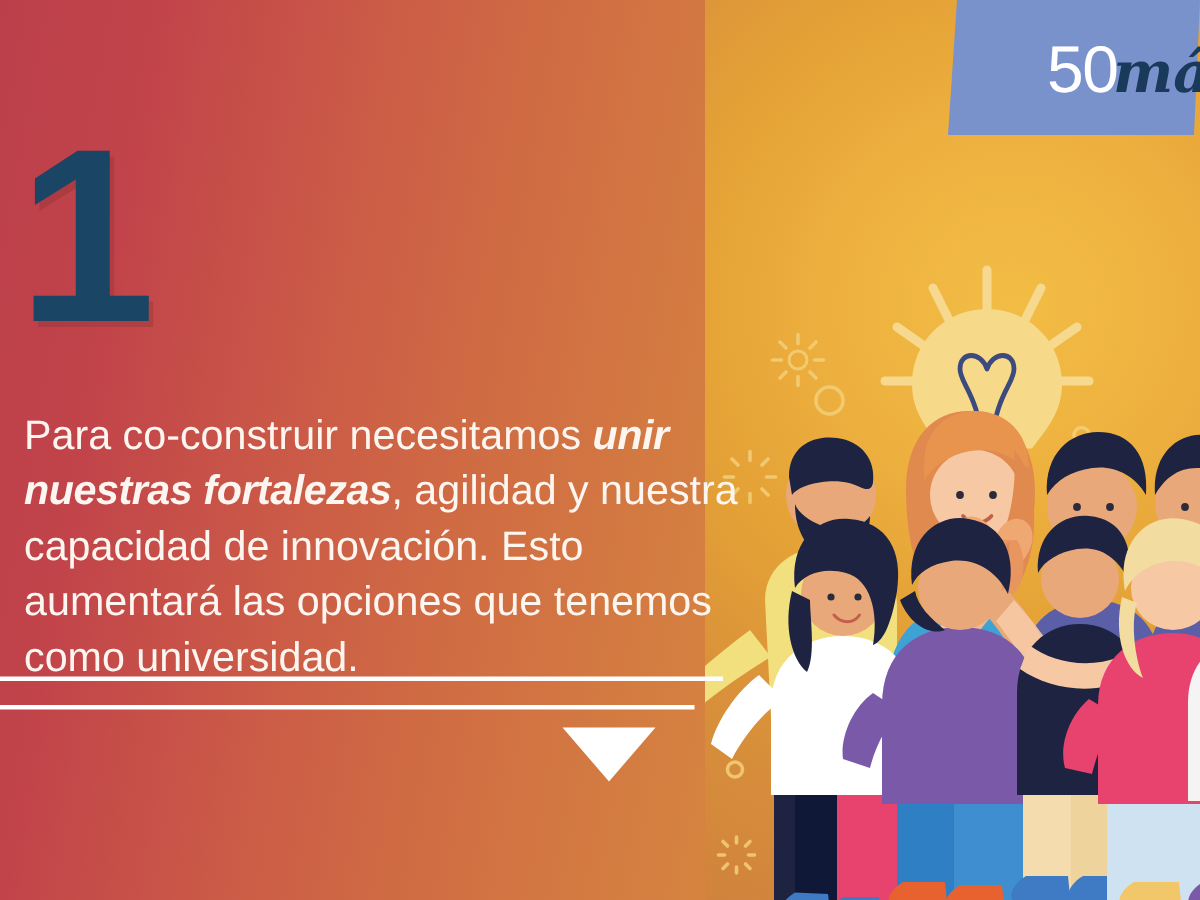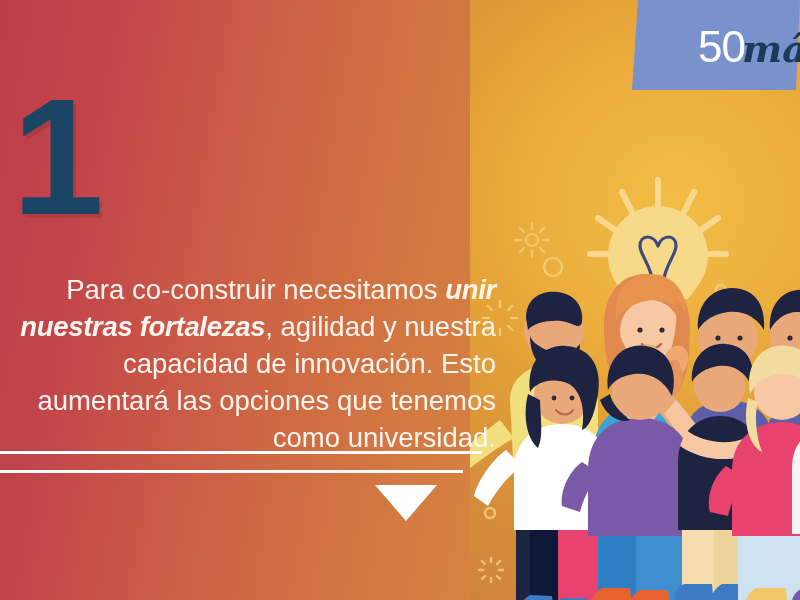--- a/index.html
+++ b/index.html
@@ -54,21 +54,20 @@
     font-family:"Liberation Sans", sans-serif;
     text-shadow:3px 4px 0 rgba(120,40,45,.25);
     letter-spacing:-4px;
   }
 
   
   #copy{
     position:absolute;left:16px;top:243px;width:480px;
     color:#fdf6f0;font-size:27.5px;line-height:37px;
     font-family:"Liberation Sans", sans-serif;
-    text-align:right;
   }
   #copy .em{
     font-weight:bold;font-style:italic;letter-spacing:-0.3px;
   }
 
   
   .rule{position:absolute;height:3px;background:#ffffff;left:0;}
   #rule1{top:451px;width:482px;}
   #rule2{top:470px;width:463px;}
   #caret{

